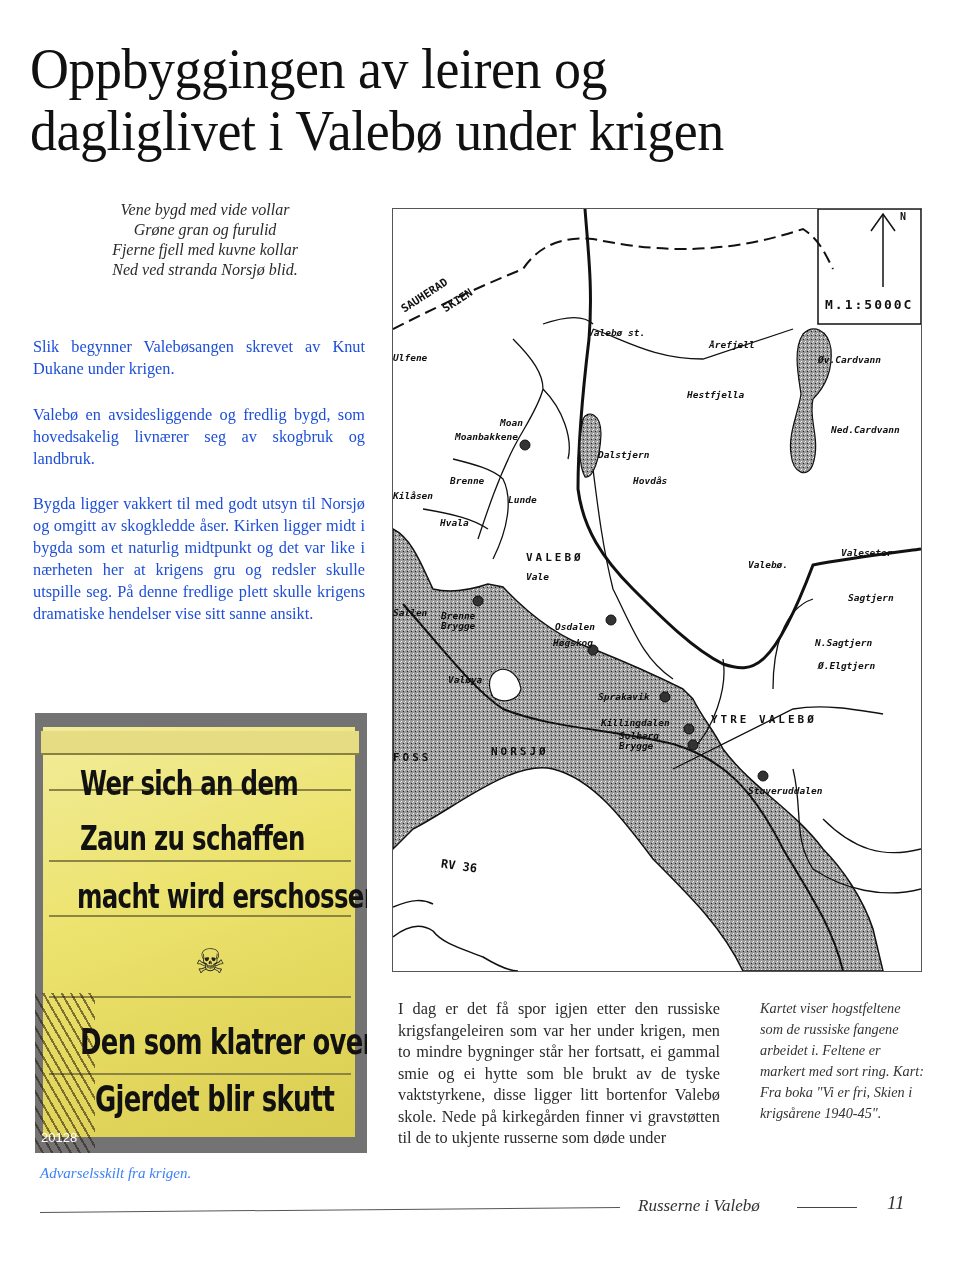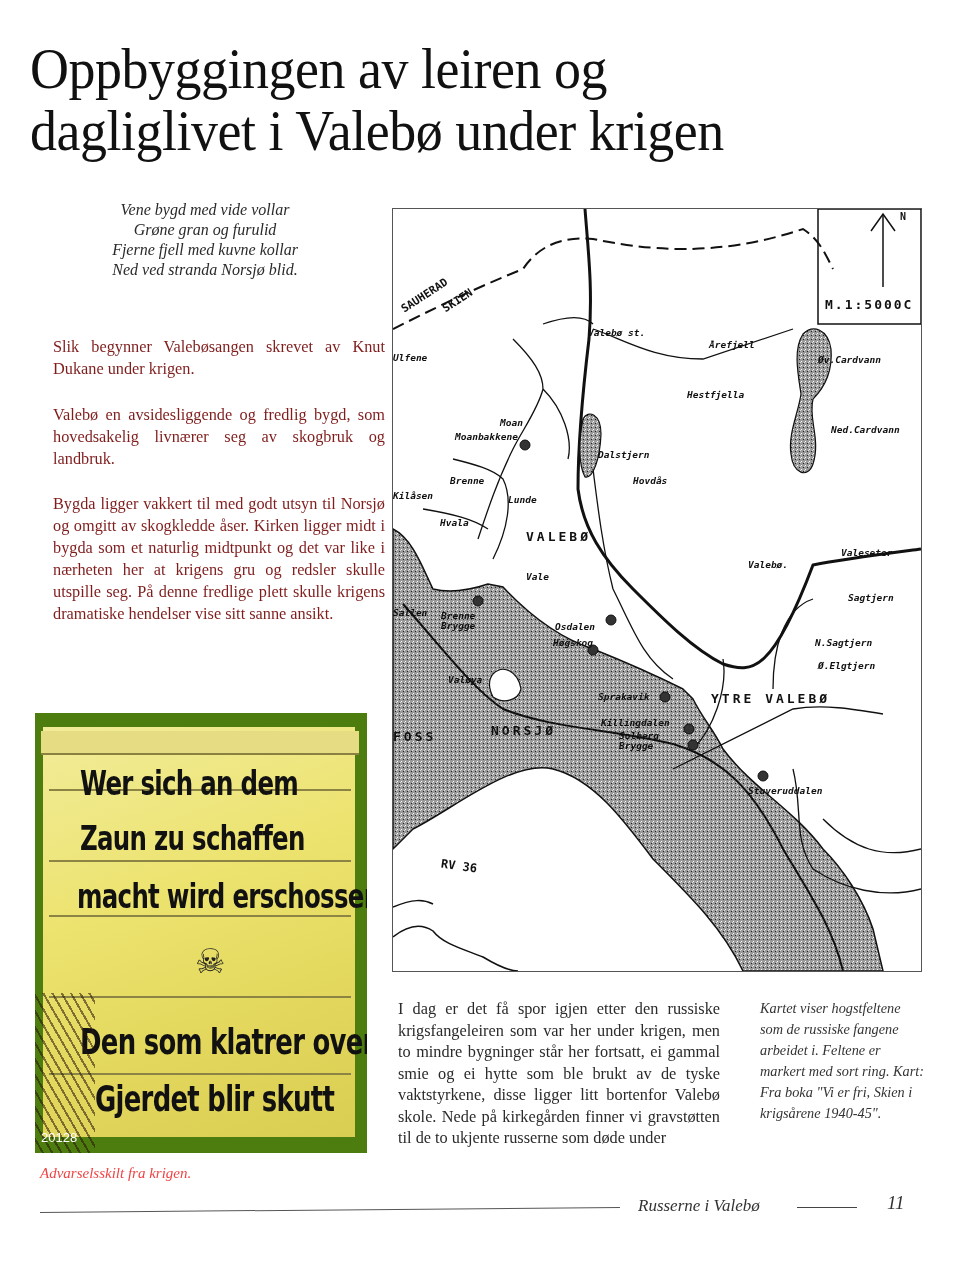--- a/index.html
+++ b/index.html
@@ -1,36 +1,36 @@
 <!DOCTYPE html>
 <html><head>
 <meta charset="utf-8">
 <style>
   html, body { margin:0; padding:0; background:#fff; }
   body { width:960px; height:1280px; position:relative; overflow:hidden; font-family:"Liberation Serif","DejaVu Serif",serif; color:#1a1a1a; }
   .title { position:absolute; left:30px; top:38px; width:920px; font-size:58px; line-height:62px; font-weight:normal; letter-spacing:-0.5px; color:#111; margin:0; transform:scaleX(0.93); transform-origin:left top; }
   .poem { position:absolute; left:40px; top:200px; width:330px; text-align:center; font-style:italic; font-size:16px; line-height:20px; color:#2a2a2a; }
-  .body-col { position:absolute; left:33px; width:332px; font-size:16.3px; line-height:22px; text-align:justify; color:#7f1d1d;margin-left:20px; }
+  .body-col { position:absolute; left:33px; width:332px; font-size:16.3px; line-height:22px; text-align:justify; color:#1d4ed8; }
   .body-col p { margin:0; }
   .p1 { top:336px; }
   .p2 { top:404px; }
   .p3 { top:493px; }
-  .photo { position:absolute; left:35px; top:713px; width:332px; height:440px; background:#4d7c0f; overflow:hidden; }
+  .photo { position:absolute; left:35px; top:713px; width:332px; height:440px; background:#737373; overflow:hidden; }
   .photo .frame { position:absolute; left:8px; top:14px; width:312px; height:410px; background:linear-gradient(160deg,#f2ec9a 0%,#ece36f 40%,#e3d85d 70%,#d9cd52 100%); }
   .photo .cap-top { position:absolute; left:6px; top:18px; width:318px; height:22px; background:#e6dc83; border-bottom:2px solid #8a8040; }
   .plank { position:absolute; left:14px; width:302px; border-top:2px solid #8c8445; }
   .sign-line { position:absolute; left:45px; font-family:"DejaVu Sans","Liberation Sans",sans-serif; font-weight:bold; color:#111; letter-spacing:-1px; transform:scaleX(0.72); transform-origin:left top; white-space:nowrap; }
   .skull { position:absolute; left:160px; top:228px; font-size:34px; color:#222; }
   .photo-id { position:absolute; left:6px; bottom:8px; font-family:"Liberation Sans",sans-serif; font-size:13px; color:#fff; }
   .wire { position:absolute; left:0; bottom:0; width:60px; height:160px; background:repeating-linear-gradient(60deg,transparent 0 6px,rgba(40,20,10,.55) 6px 8px); }
-  .photo-caption { position:absolute; left:40px; top:1165px; font-style:italic; font-size:15px; color:#ef4444; }
+  .photo-caption { position:absolute; left:40px; top:1165px; font-style:italic; font-size:15px; color:#3b82f6; }
   .map { position:absolute; left:392px; top:208px; width:528px; height:762px; border:1.5px solid #555; background:#fff; overflow:hidden; }
   .map svg { position:absolute; left:0; top:0; }
   .map-label { position:absolute; font-family:"DejaVu Sans Mono","Liberation Mono",monospace; font-weight:bold; font-size:9.5px; font-style:italic; color:#111; white-space:nowrap; }
-  .map-label.big { font-style:normal; font-size:13px; letter-spacing:3px; }
+  .map-label.big { font-style:normal; font-size:11px; letter-spacing:3px;margin-top:22px; }
   .map-label.scale { font-style:normal; font-size:13px; letter-spacing:2px; }
   .body-right { position:absolute; left:398px; top:998px; width:322px; font-size:16.3px; line-height:21.5px; text-align:justify; color:#2a2a2a; }
   .map-caption { position:absolute; left:760px; top:998px; width:165px; font-style:italic; font-size:14.3px; line-height:21px; color:#333; }
   .footer-line { position:absolute; left:40px; top:1212px; width:580px; height:0; border-top:1px solid #555; transform:rotate(-0.5deg); transform-origin:left; }
   .footer-title { position:absolute; left:638px; top:1196px; font-style:italic; font-size:17px; color:#333; }
   .footer-dash { position:absolute; left:797px; top:1207px; width:60px; border-top:1px solid #444; }
   .page-num { position:absolute; left:887px; top:1192px; font-style:italic; font-size:19px; color:#333; }
 </style>
 </head>
 <body>

